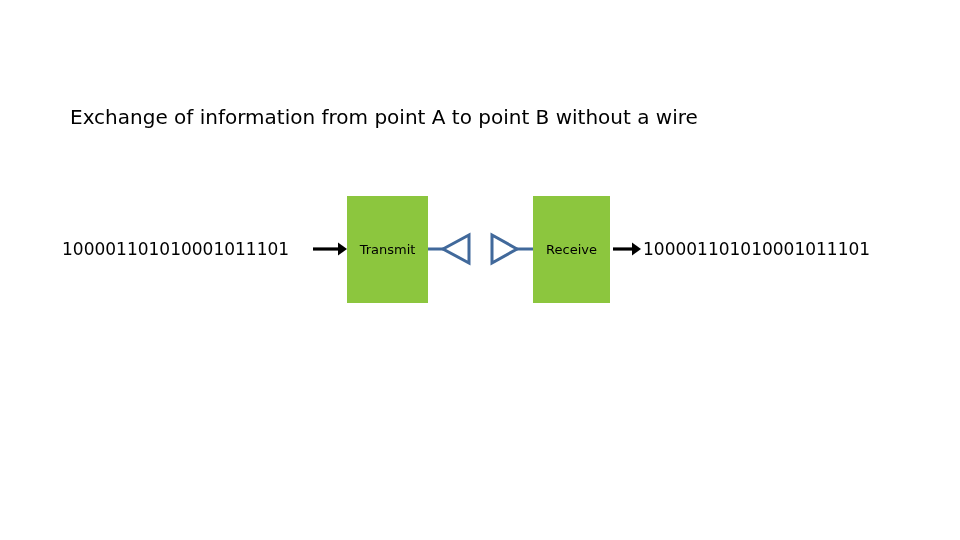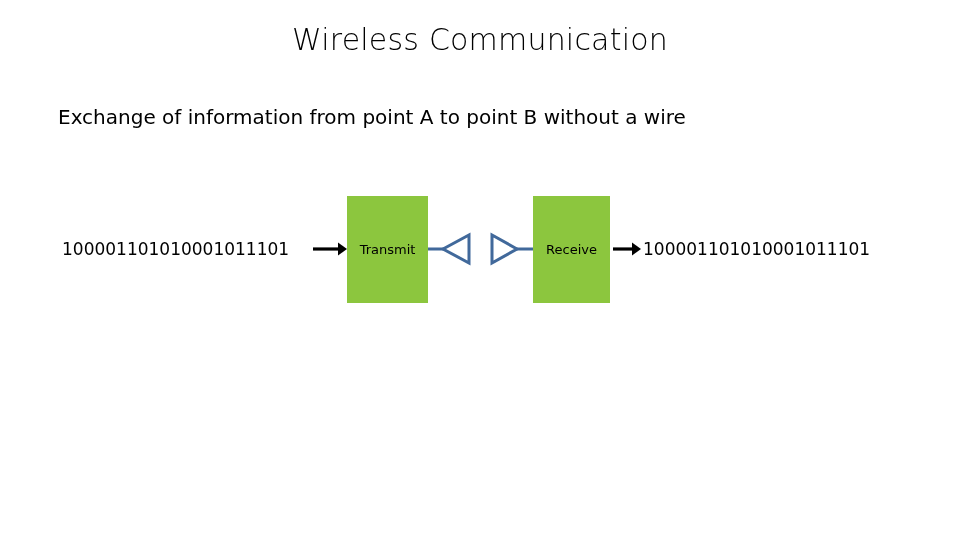--- a/index.html
+++ b/index.html
@@ -35,21 +35,21 @@
     font-weight: 300;
     letter-spacing: 0.2px;
     line-height: 40px;
     color: #000000;
     white-space: nowrap;
   }
 
   
   .slide-subtitle {
     position: absolute;
-    left: 58px;
+    left: 70px;
     top: 102px;
     width: 830px;
     text-align: left;
     font-family: "DejaVu Sans", "Liberation Sans", sans-serif;
     font-size: 20px;
     font-weight: 400;
     line-height: 30px;
     color: #000000;
     white-space: nowrap;
   }
@@ -114,21 +114,20 @@
     width: 960px;
     height: 540px;
     pointer-events: none;
   }
 </style>
 </head>
 <body>
 
 <div class="slide">
 
-  <div class="slide-title">Wireless Communication</div>
 
   <div class="slide-subtitle">Exchange of information from point A to point B without a wire</div>
 
   <div class="diagram">
 
     <div class="binary binary-in">100001101010001011101</div>
 
     <div class="proc-box box-receive">
       <span class="proc-label">Receive</span>
     </div>

